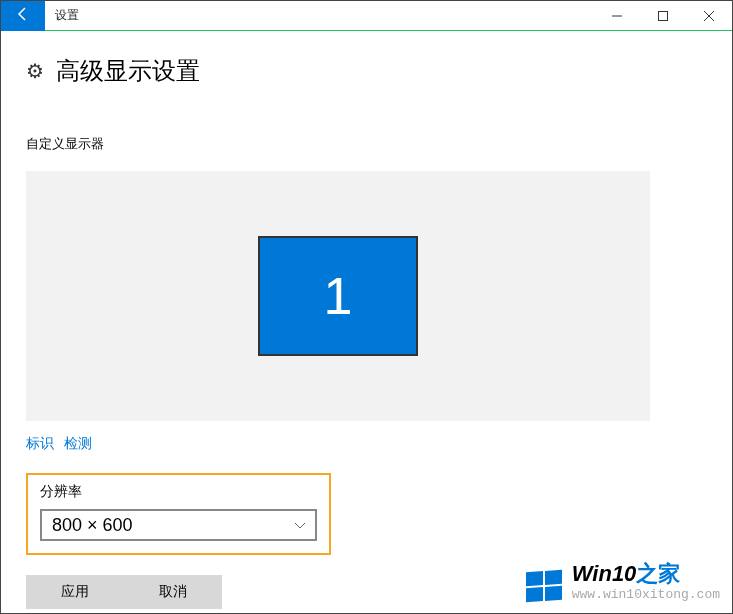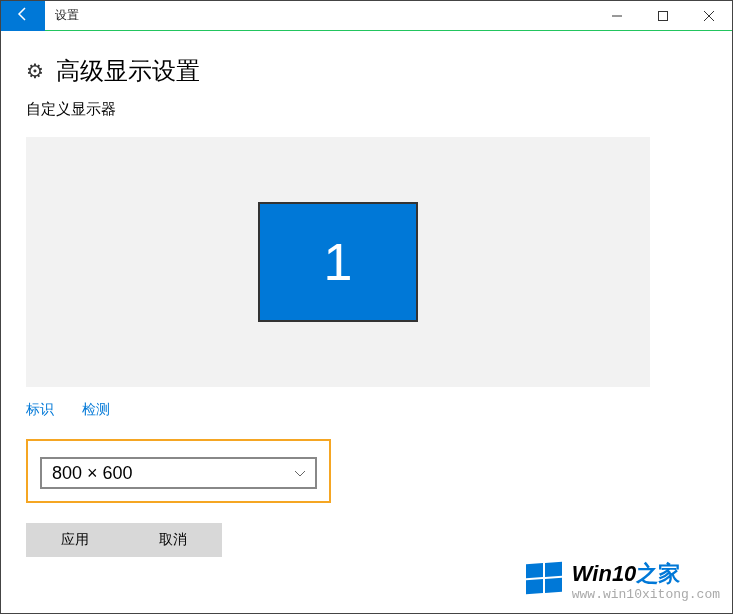--- a/index.html
+++ b/index.html
@@ -61,22 +61,22 @@
     }
     .gear-icon {
       font-size: 20px;
       color: #333;
     }
     .page-title {
       font-size: 24px;
       font-weight: 400;
     }
     .section-title {
-      font-size: 15px;
-      margin-top: 13px;
+      font-size: 13px;
+      margin-top: 48px;
     }
     .monitor-box {
       width: 624px;
       height: 250px;
       background: #f2f2f2;
       margin-top: 18px;
       display: flex;
       align-items: center;
       justify-content: center;
     }
@@ -88,21 +88,21 @@
       color: white;
       display: flex;
       align-items: center;
       justify-content: center;
       font-size: 52px;
       font-weight: 300;
     }
     .links {
       margin-top: 14px;
       display: flex;
-      gap: 28px;
+      gap: 10px;
     }
     .link {
       color: #0078d7;
       font-size: 14px;
     }
     .highlight-box {
       border: 2px solid #f5a623;
       padding: 8px 12px 12px 12px;
       width: 305px;
       margin-top: 20px;
@@ -132,21 +132,21 @@
       display: flex;
       align-items: center;
       justify-content: center;
       font-size: 14px;
     }
     .watermark {
       position: absolute;
       right: 12px;
       bottom: 12px;
       display: flex;
-      align-items: flex-start;
+      align-items: flex-end;
       gap: 10px;
     }
     .watermark .wlogo {
       display: grid;
       grid-template-columns: repeat(2, 1fr);
       grid-template-rows: repeat(2, 1fr);
       width: 36px; height: 30px;
       gap: 2px;
       transform: skewY(-4deg);
     }
@@ -201,20 +201,21 @@
         <span>1</span>
       </div>
     </div>
 
     <div class="links">
       <span class="link">标识</span>
       <span class="link">检测</span>
     </div>
 
     <div class="highlight-box">
+      <div class="field-label">分辨率</div>
       <div class="dropdown">
         <span>800 × 600</span>
         <span class="chev">
           <svg width="10" height="6" viewBox="0 0 10 6">
               <path d="M0 0 L5 5 L10 0" fill="none" stroke="#666" stroke-width="1"></path>
             </svg>
         </span>
       </div>
     </div>
 

